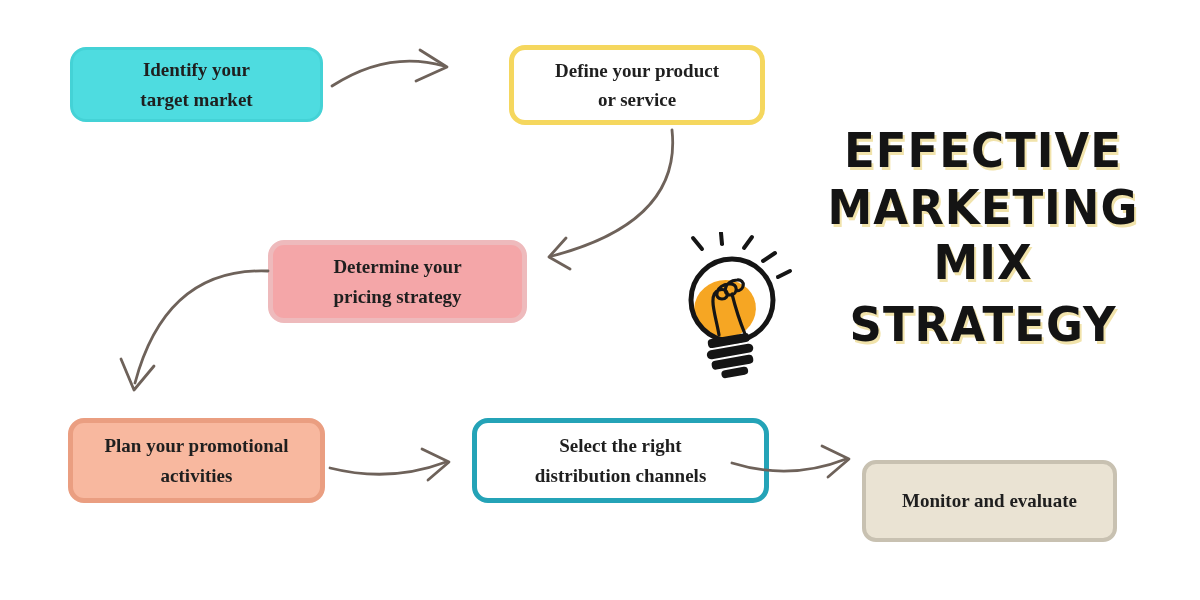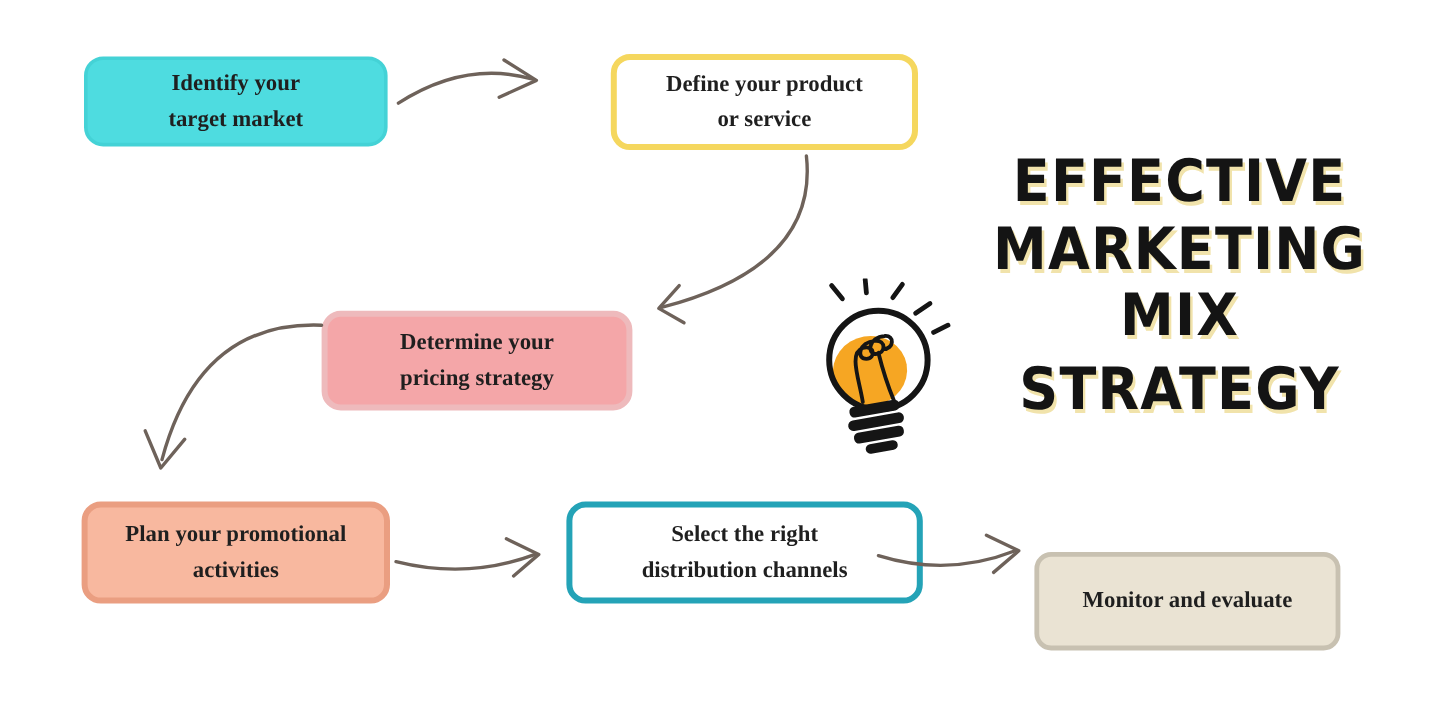--- a/index.html
+++ b/index.html
@@ -10,21 +10,21 @@
   .step{
     position:absolute;box-sizing:border-box;
     display:flex;align-items:center;justify-content:center;
     text-align:center;white-space:pre-line;
     font-family:Liberation Serif, serif;
     font-weight:700;font-size:19px;line-height:1.55;color:#1f1f1f;
     border-style:solid;border-radius:16px;
   }
   .s1{left:70px;  top:47px;  width:253px;height:75px;border-width:3px;}
   .s2{left:472px; top:45px;  width:256px;height:80px;border-width:5px;margin-left:37px;}
-  .s3{left:268px; top:240px; width:259px;height:83px;border-width:5px;margin-top:19px;}
+  .s3{left:268px; top:240px; width:259px;height:83px;border-width:5px;}
   .s4{left:68px;  top:418px; width:257px;height:85px;border-width:5px;}
   .s5{left:472px; top:418px; width:297px;height:85px;border-width:5px;}
   .s6{left:862px; top:415px; width:255px;height:82px;border-width:4px;border-radius:14px;}
   .title{
     position:absolute;left:818px;top:122px;width:330px;
     text-align:center;
     font-family:"DejaVu Sans",sans-serif;
     font-weight:900;font-size:45px;line-height:57px;letter-spacing:1px;
     color:#141414;
     text-shadow:2px 3px 0 #f1e3ab;

